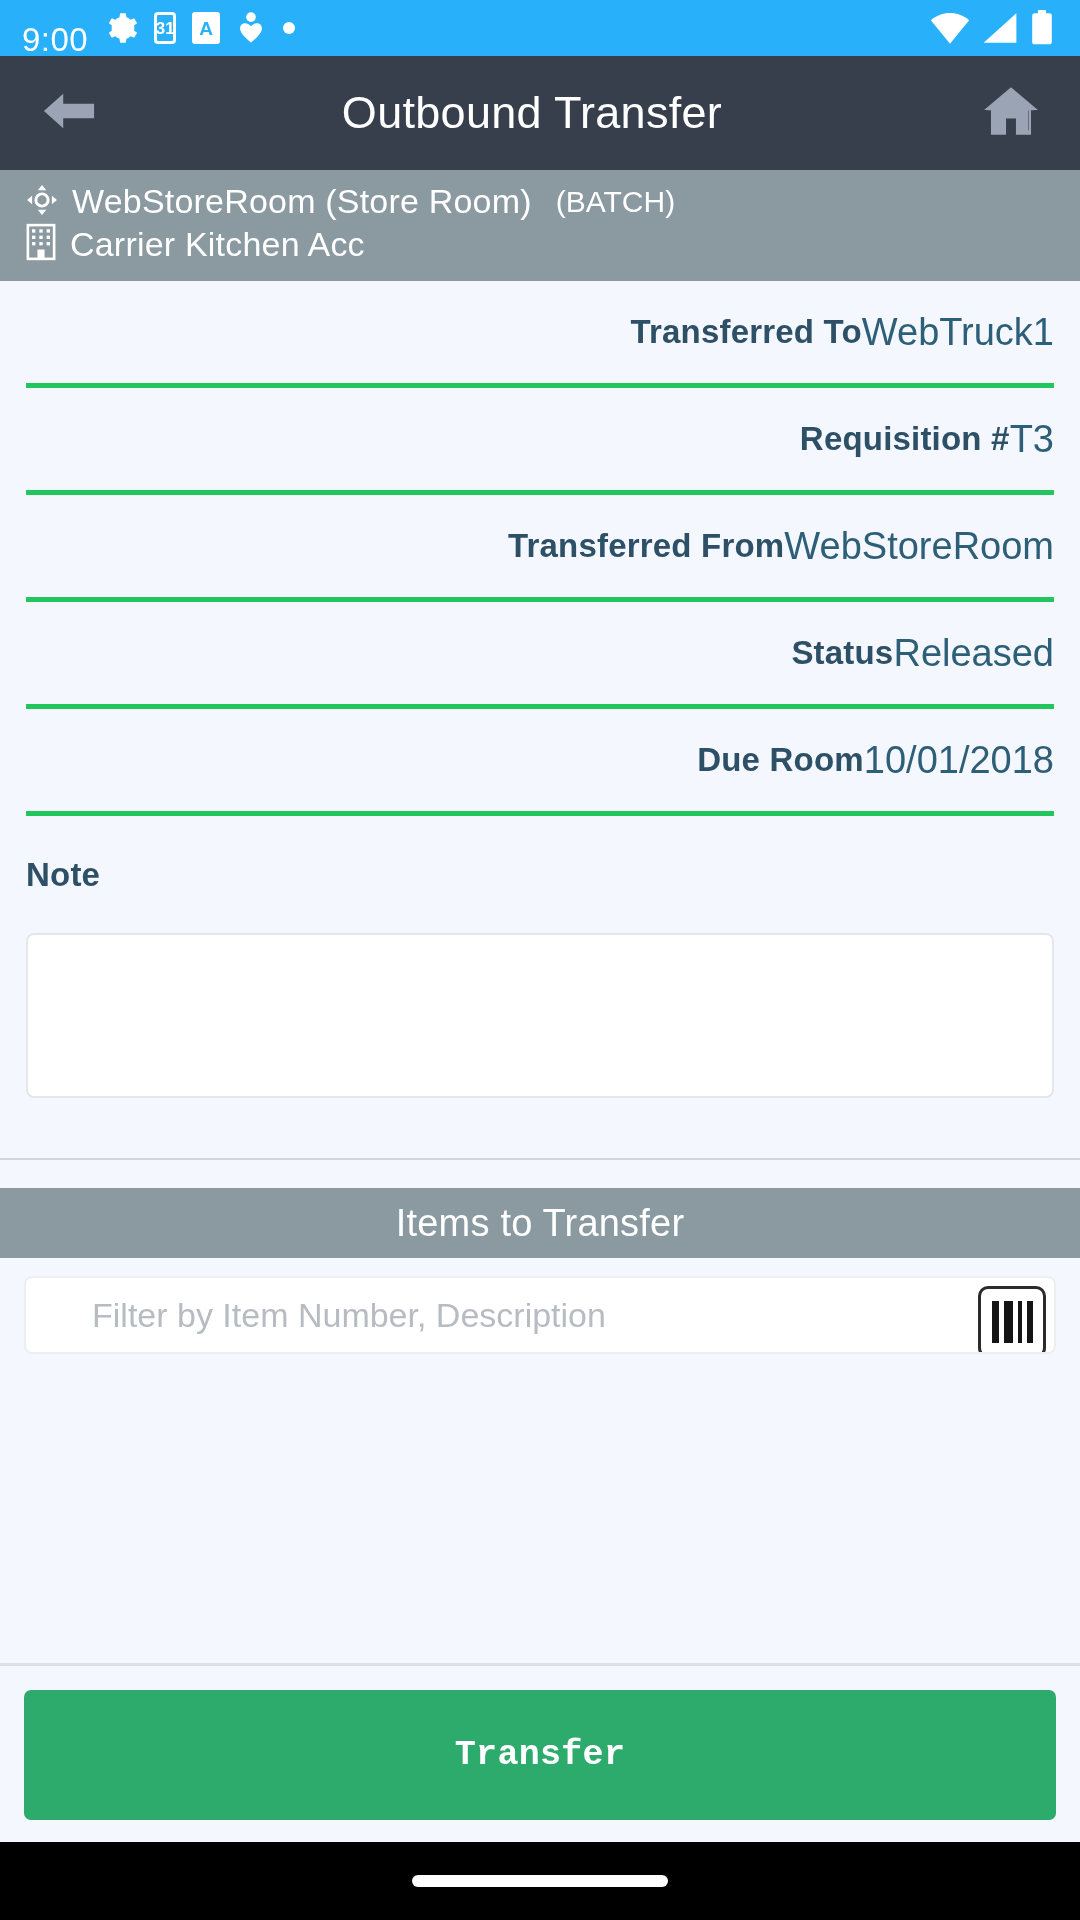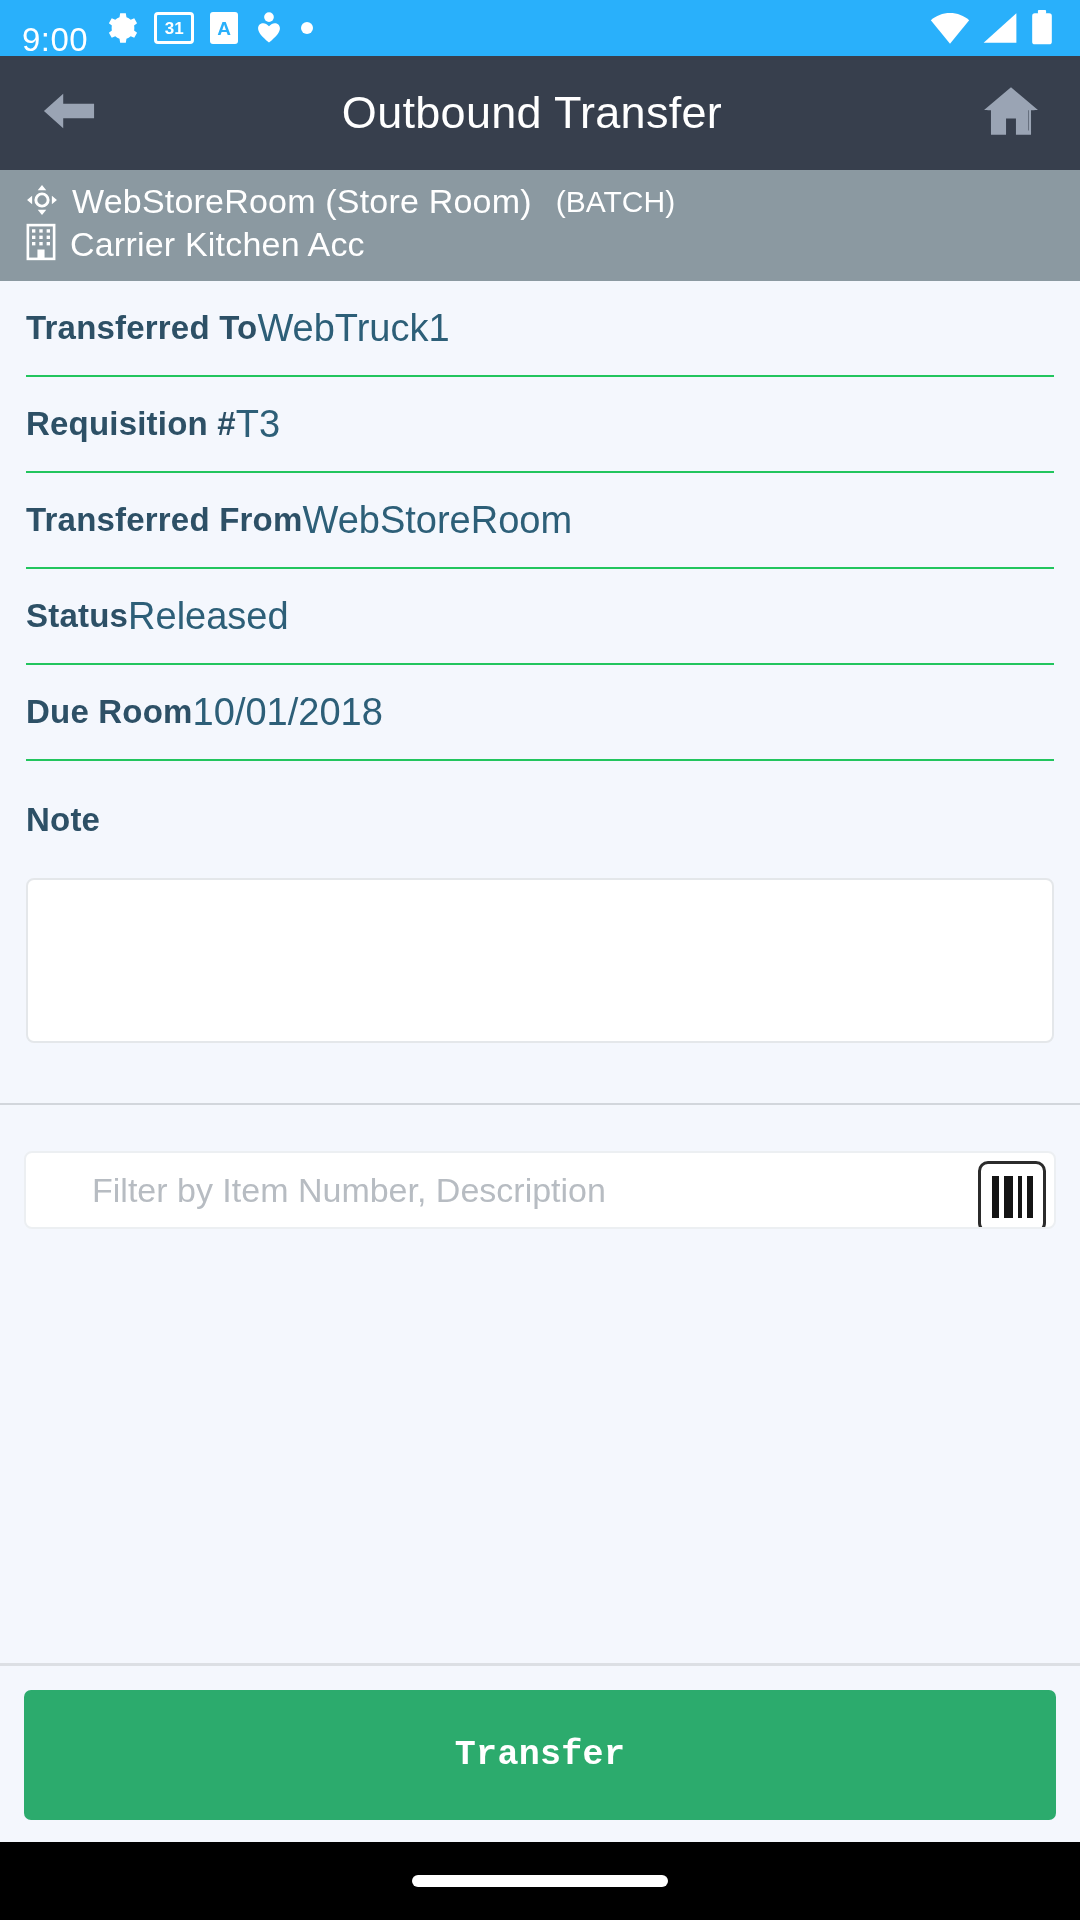--- a/index.html
+++ b/index.html
@@ -39,21 +39,21 @@
   .sb-right {
     margin-left: auto;
     display: flex;
     align-items: center;
     gap: 12px;
   }
   .ic { display: inline-block; line-height: 0; }
 
   
   .cal {
-    width: 40px; height: 32px;
+    width: 22px; height: 32px;
     border: 3px solid #fff;
     border-radius: 4px;
     color: #fff;
     font-size: 17px;
     font-weight: bold;
     display: flex;
     align-items: center;
     justify-content: center;
     line-height: 1;
   }
@@ -117,23 +117,23 @@
 
   
   .form {
     background: #f4f7fd;
     padding: 0 26px;
     flex: 0 0 auto;
   }
   .field {
     display: flex;
     align-items: center;
-    justify-content: flex-start;
-    height: 96px;
-    border-bottom: 2px solid #22c55e;
+    justify-content: flex-end;
+    height: 107px;
+    border-bottom: 5px solid #22c55e;
   }
   .field:last-of-type { border-bottom: none; }
   .field-label {
     color: #2d5066;
     font-size: 33px;
     font-weight: bold;
     letter-spacing: 0.2px;
   }
   .field-value {
     color: #2d5f78;
@@ -400,20 +400,23 @@
       <span class="field-label">Note</span>
     </div>
 
     <textarea class="note-box" placeholder="" style=""></textarea>
 
     <div class="form-divider"></div>
   </div>
 
   <div class="spacer-after-divider"></div>
 
+  <div class="items-header">
+    <span class="items-header-text">Items to Transfer</span>
+  </div>
 
   <div class="filter-wrap">
     <div class="filter-row">
       <input class="filter-input" type="text" placeholder="Filter by Item Number, Description" style="">
       <div class="barcode-btn">
         <div class="bar" style="width:7px"></div>
         <div class="bar" style="width:9px"></div>
         <div class="bar" style="width:4px"></div>
         <div class="bar" style="width:6px"></div>
       </div>

